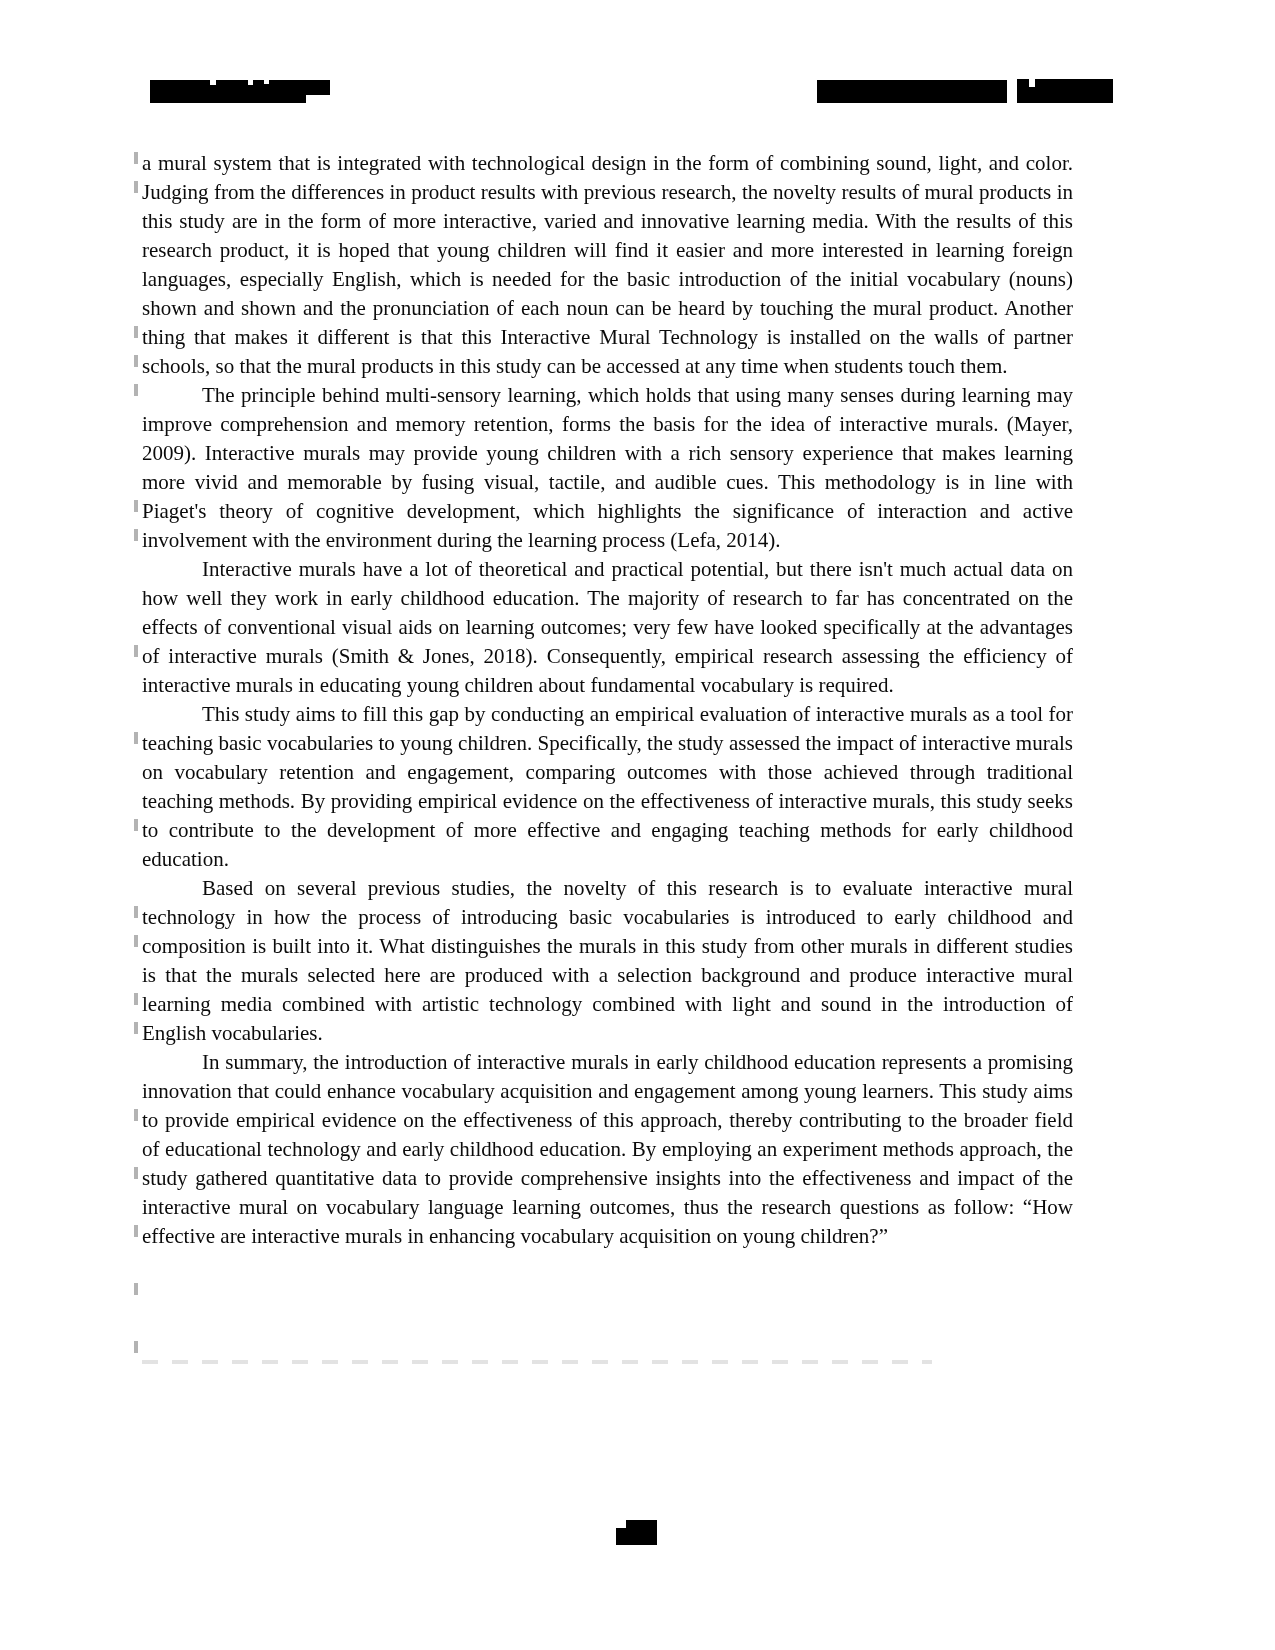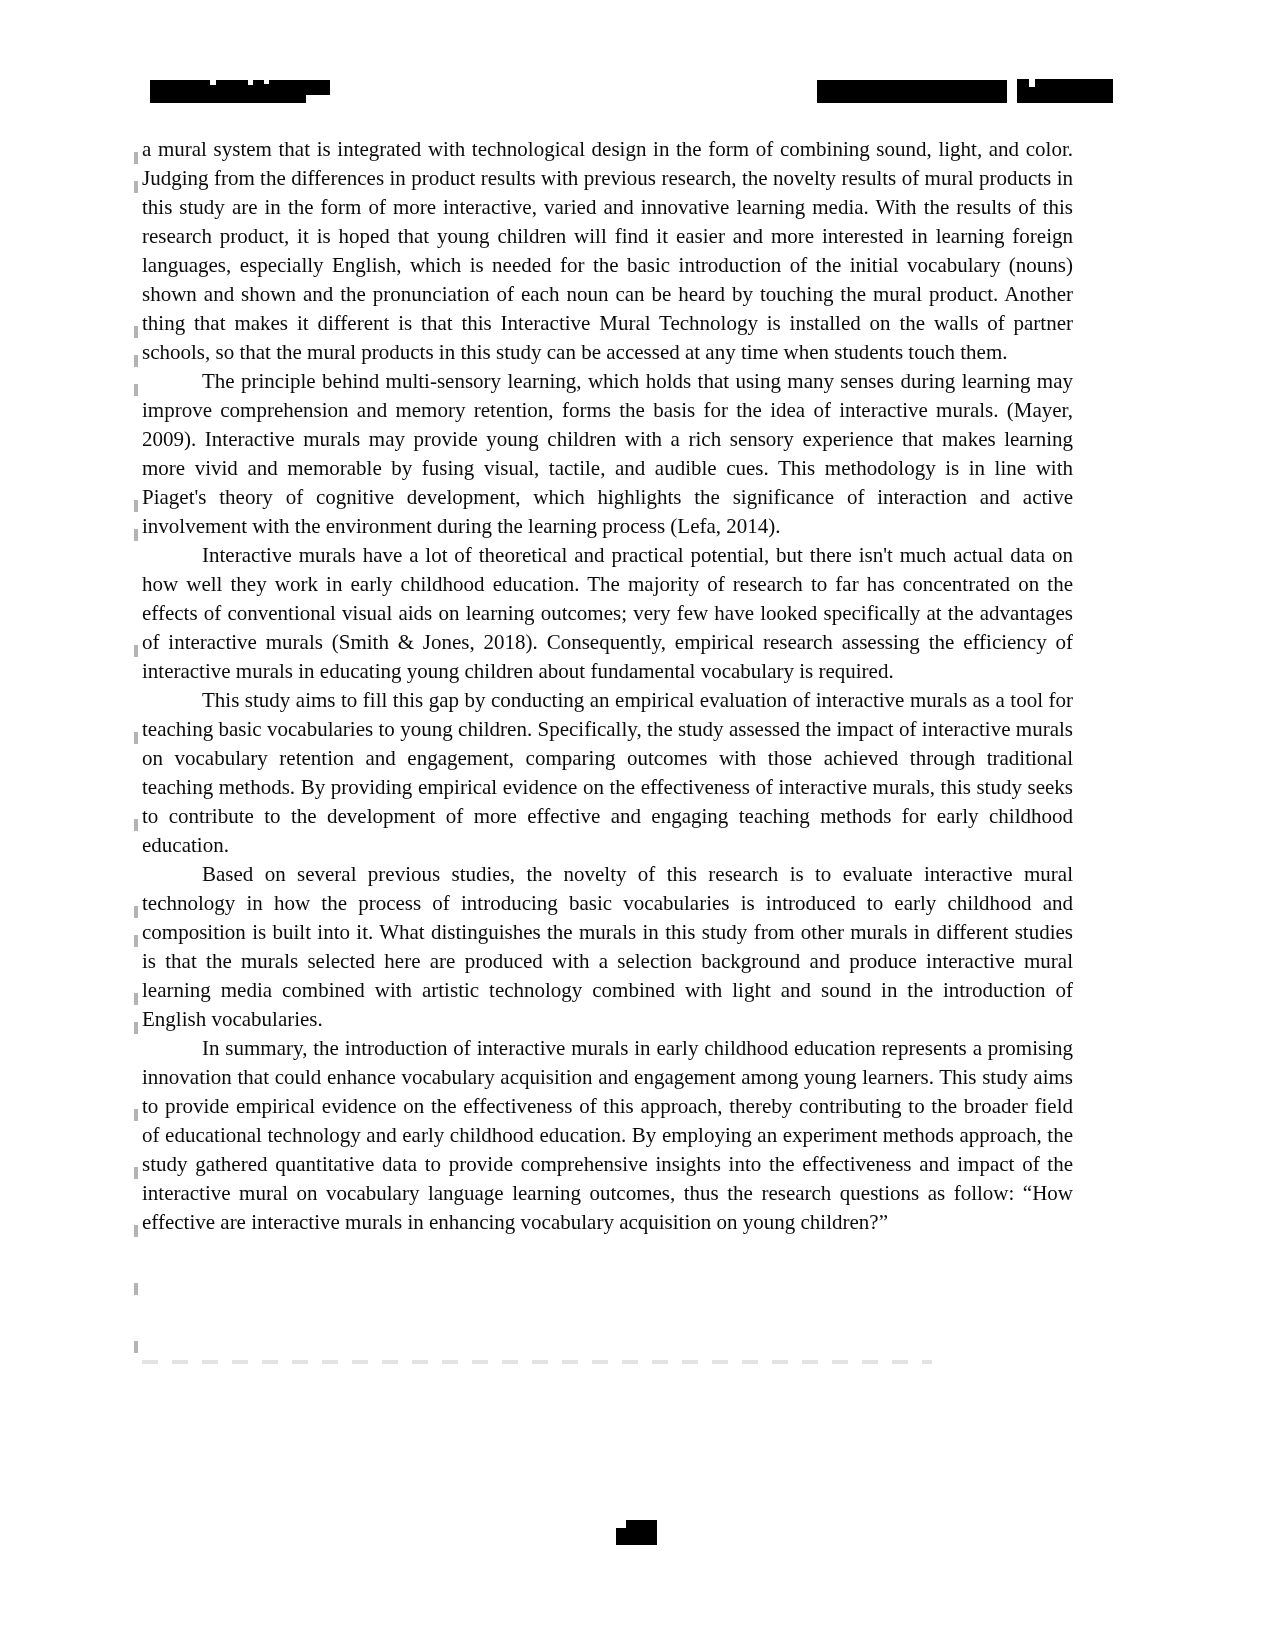--- a/index.html
+++ b/index.html
@@ -24,21 +24,21 @@
   #redact-header-right-b   { left: 1017px; top: 79px; width: 96px;  height: 24px; }
   #redact-page-number-a    { left: 616px; top: 1528px; width: 41px; height: 17px; }
   #redact-page-number-b    { left: 626px; top: 1520px; width: 31px; height: 9px; }
   #notch-l1 { left: 210px;  top: 80px; width: 6px; height: 5px; }
   #notch-l2 { left: 248px;  top: 80px; width: 5px; height: 5px; }
   #notch-l3 { left: 264px;  top: 80px; width: 5px; height: 4px; }
   #notch-r1 { left: 1029px; top: 79px; width: 6px; height: 8px; }
   
   .body-text {
     position: absolute;
-    left: 142px; top: 135px;
+    left: 142px; top: 149px;
     width: 931px;
     font-size: 21px;
     line-height: 29px;
     color: #0b0b0b;
     text-align: justify;
   }
   .body-text p { margin: 0; padding: 0; }
   .body-text p.indent { text-indent: 60px; font-family: Liberation Serif, serif; }
   
   .tick {

